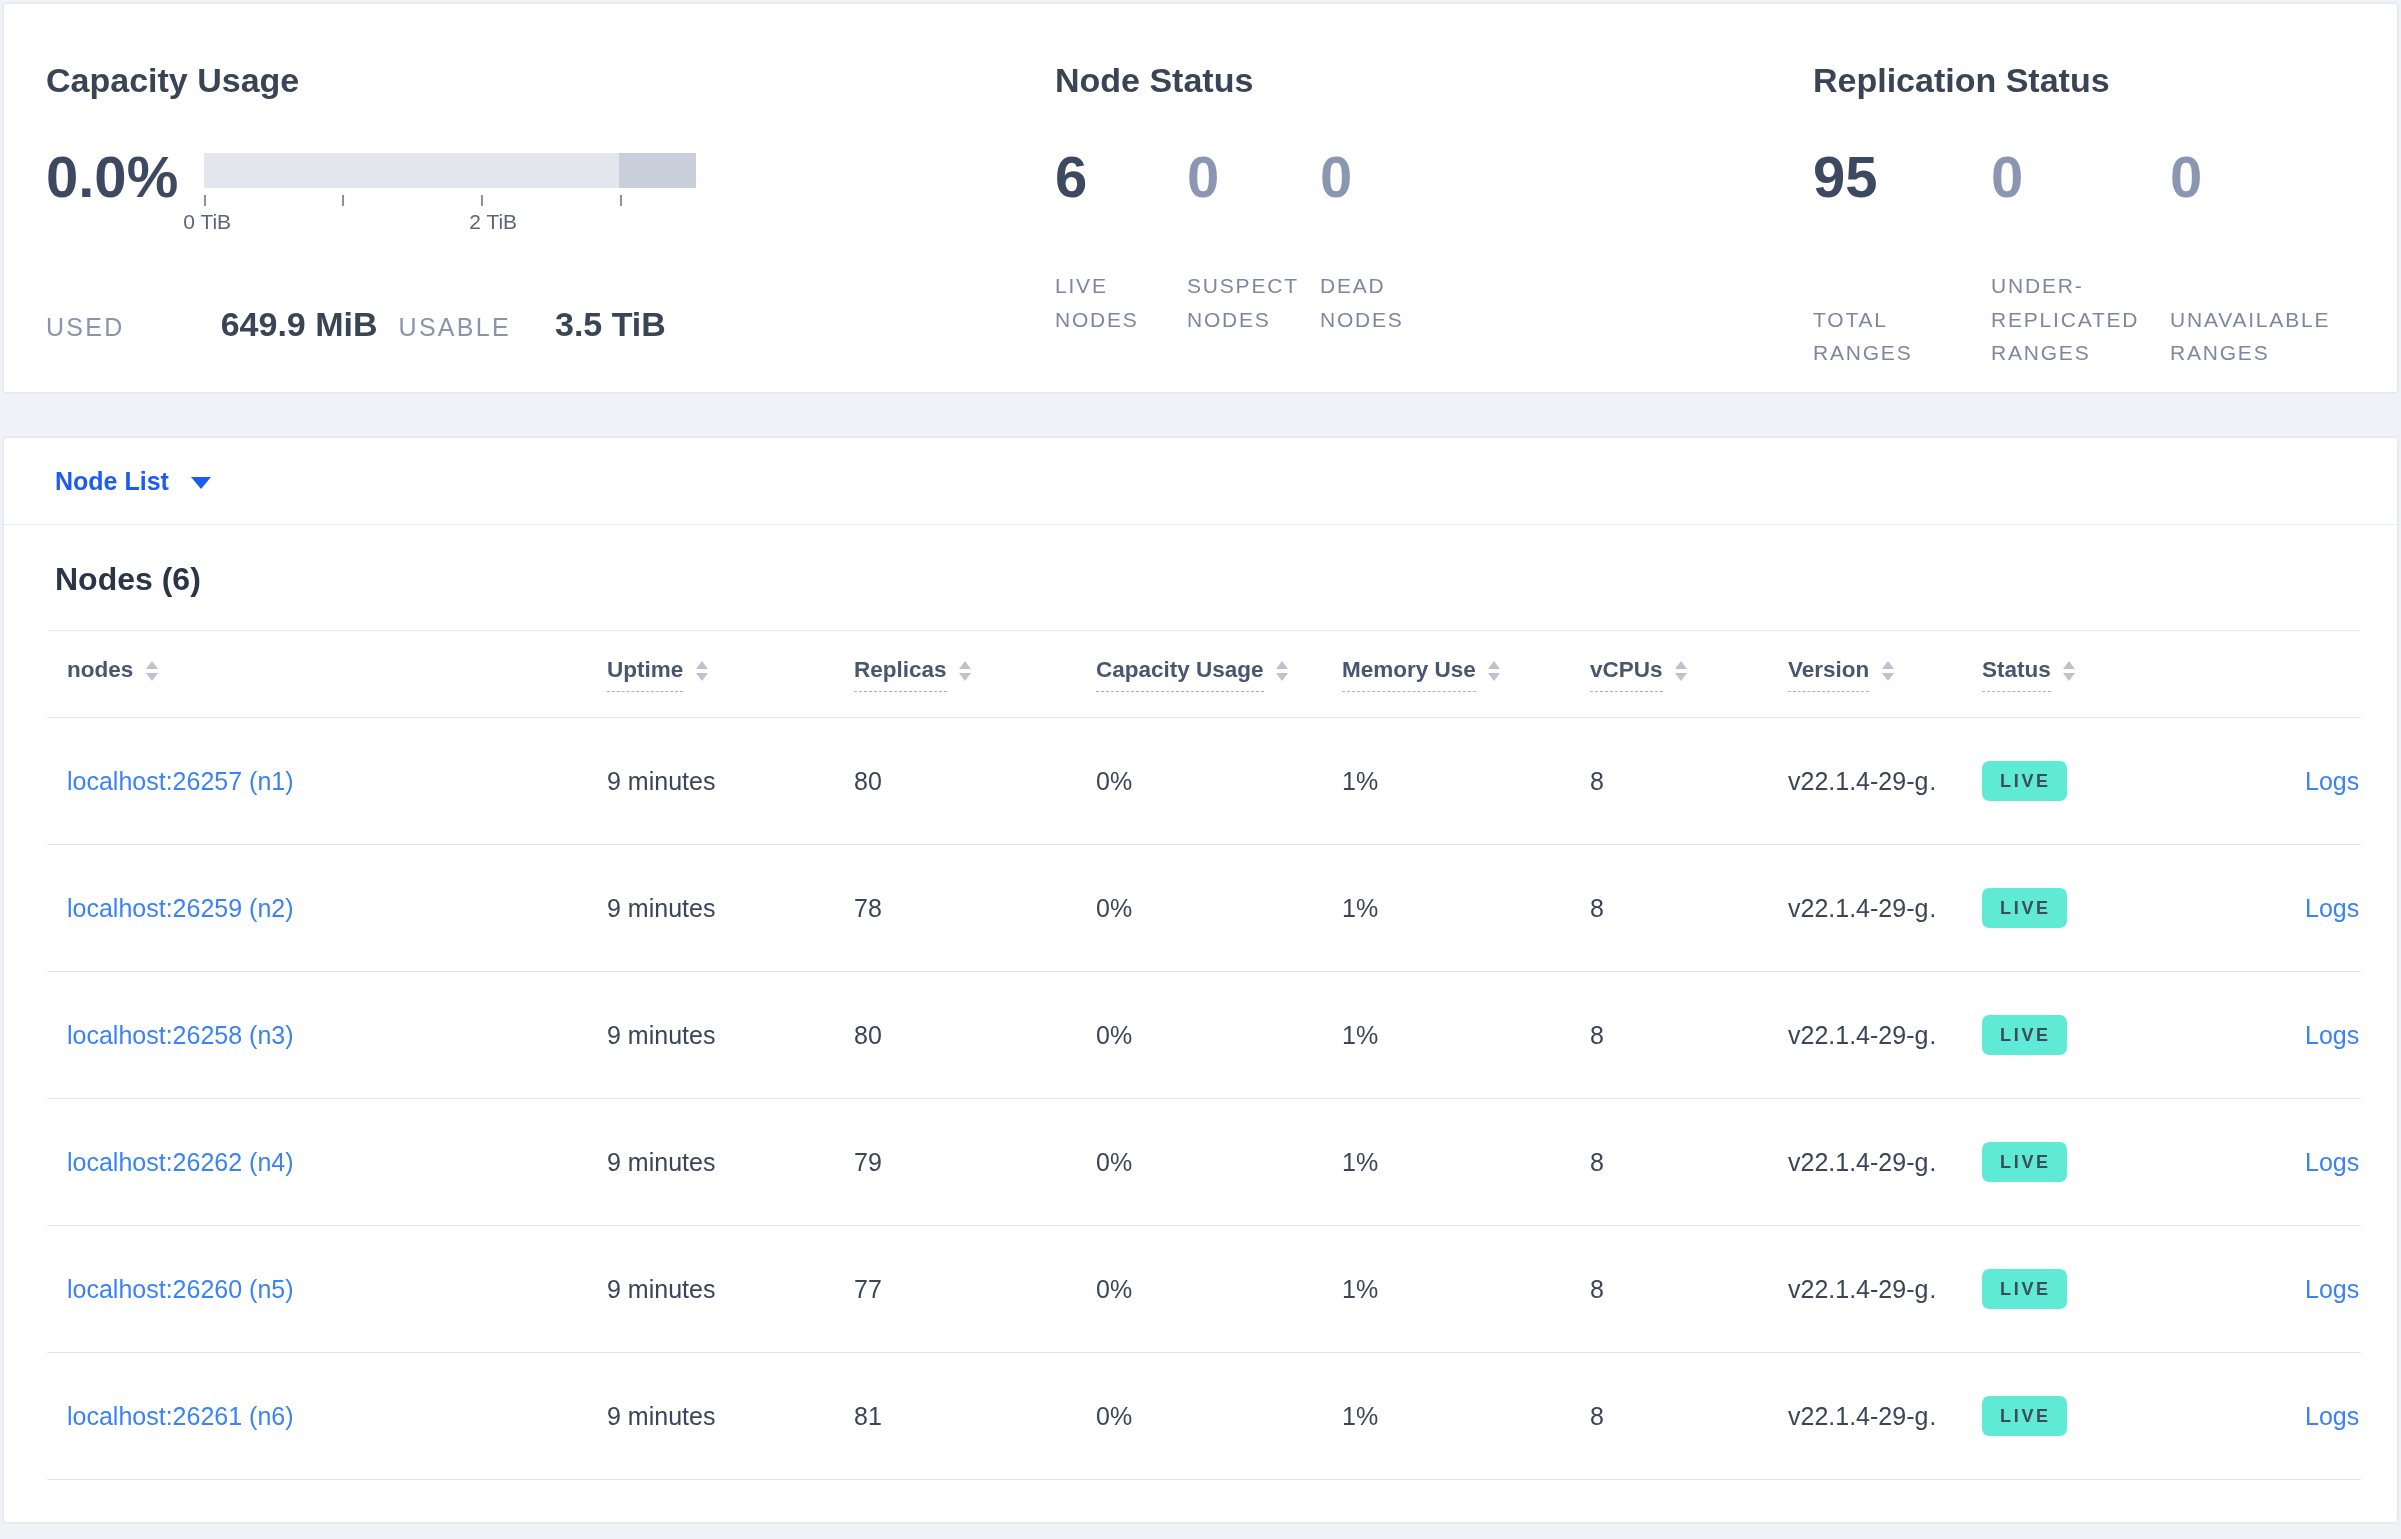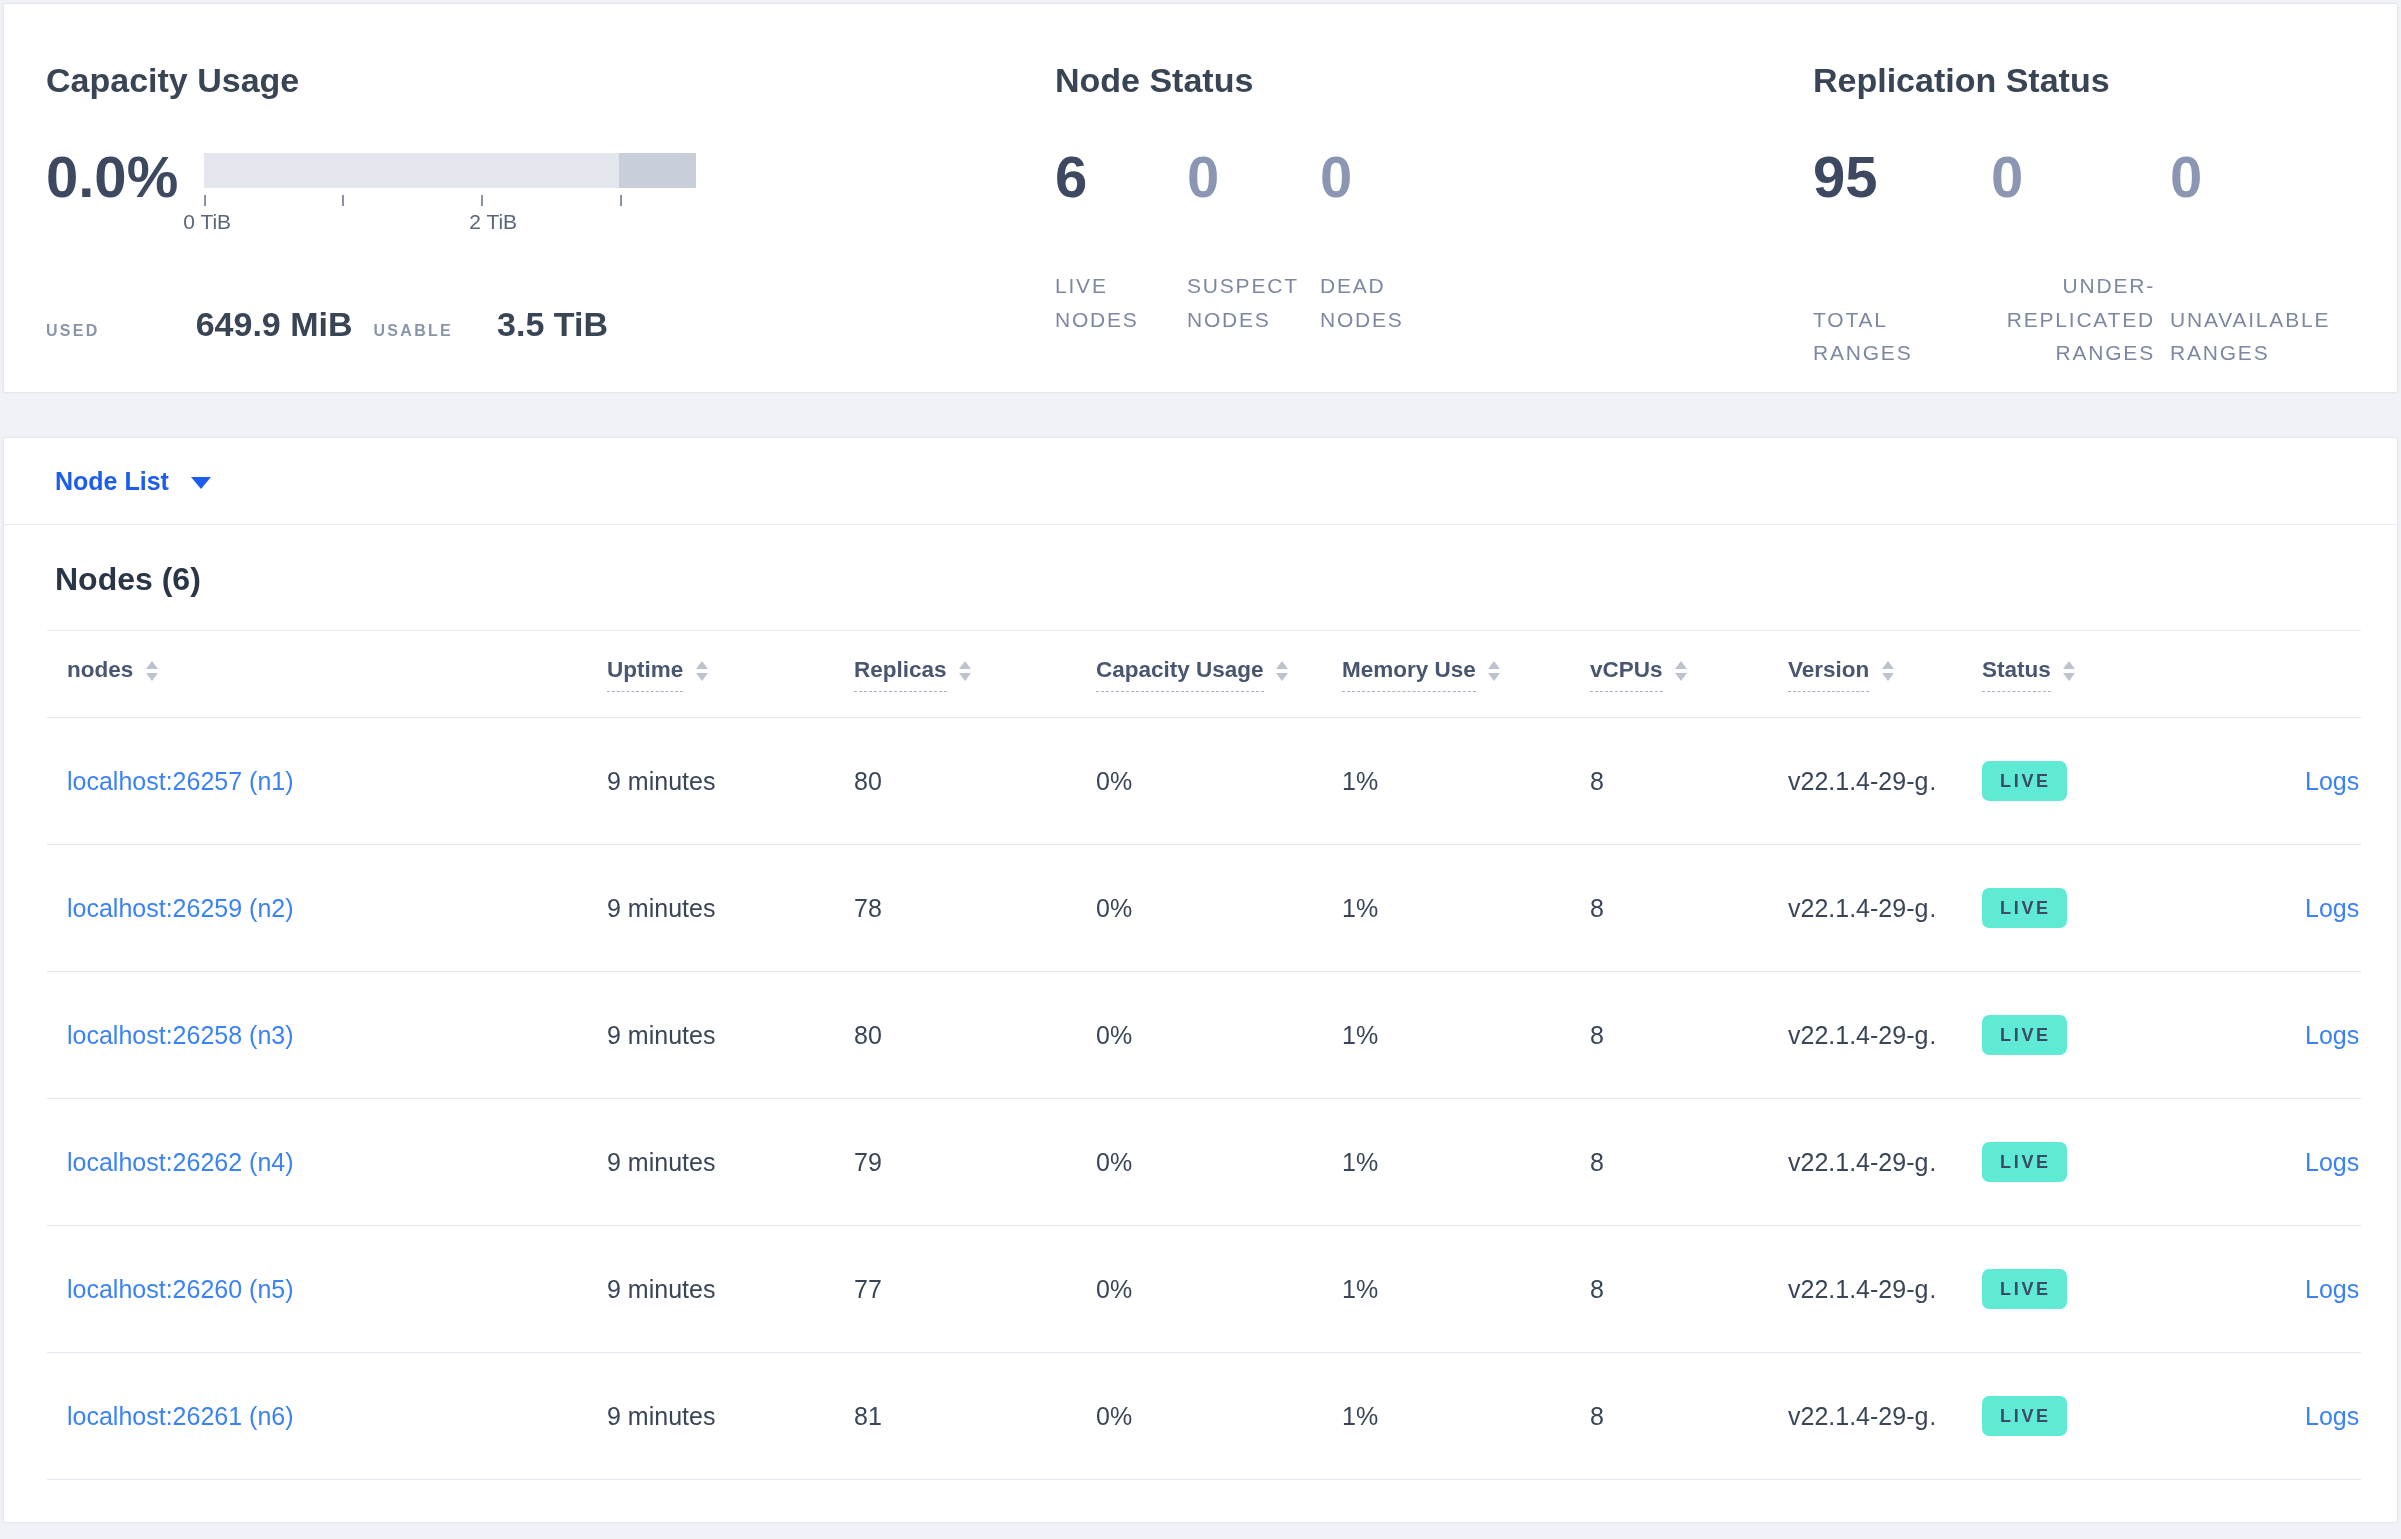--- a/index.html
+++ b/index.html
@@ -22,35 +22,35 @@
   .cap-pct { font-size:58px; font-weight:700; color:#3d4961; line-height:1; }
   .cap-chart { width:492px; margin-left:26px; margin-top:5.4px; }
   .cap-bar { position:relative; height:35px; background:#e4e6ee; }
   .cap-bar-dark { position:absolute; top:0; right:0; width:77px; height:35px; background:#c9cedb; }
   .cap-ticks { position:relative; height:21.6px; }
   .tick { position:absolute; top:6.3px; width:1.8px; height:11.7px; background:#8791a7; }
   .cap-tick-labels { position:relative; height:25px; }
   .cap-tick-labels span { position:absolute; transform:translateX(-50%); font-size:21px; color:#5b6579; white-space:nowrap; }
 
   .cap-stats { display:flex; align-items:baseline; margin-top:70px; }
-  .s-label { font-size:16px; font-weight:700; letter-spacing:2.3px; color:#8a94aa; }
+  .s-label { font-size:25px; font-weight:400; letter-spacing:2.3px; color:#8a94aa; }
   .s-value { font-size:34px; font-weight:700; color:#394455; }
   .s-used-label   { margin-right:96px; }
   .s-usable-label { margin-left:21px; margin-right:44px; }
 
   .stat-values { display:flex; margin-top:47px; }
   .stat-labels { display:flex; align-items:flex-end; margin-top:63px; }
   .slot-ns { width:132px; } .slot-ns2 { width:133px; } .slot-ns3 { width:135px; }
   .slot-rp { width:178px; } .slot-rp2 { width:179px; } .slot-rp3 { width:198px; }
   .stat-num { font-size:58px; font-weight:700; color:#3d4961; line-height:1; }
   .stat-num.muted { color:#8b96b2; }
   .stat-label { display:block; font-size:21px; letter-spacing:1.8px; color:#7d88a0; line-height:1.6; }
   .slot-ns .stat-label, .slot-ns2 .stat-label, .slot-ns3 .stat-label { max-width:115px; }
   .slot-rp .stat-label { max-width:162px; }
-  .slot-rp2 .stat-label { max-width:164px;text-align:right; }
+  .slot-rp2 .stat-label { max-width:164px; }
   .slot-rp3 .stat-label { max-width:184px; }
 
   
   .main-card { margin-top:44px; height:1086px; }
   .selector-row { height:87px; display:flex; align-items:center; padding-left:51px;
                   border-bottom:0.9px solid #e7eaf0; cursor:pointer; }
   .selector-label { font-size:25px; font-weight:700; color:#1d5cf0; }
   .caret-down { width:0; height:0; margin-left:21.6px; margin-top:3.6px;
                 border-left:10px solid transparent; border-right:10px solid transparent;
                 border-top:12.6px solid #1d5cf0; }

